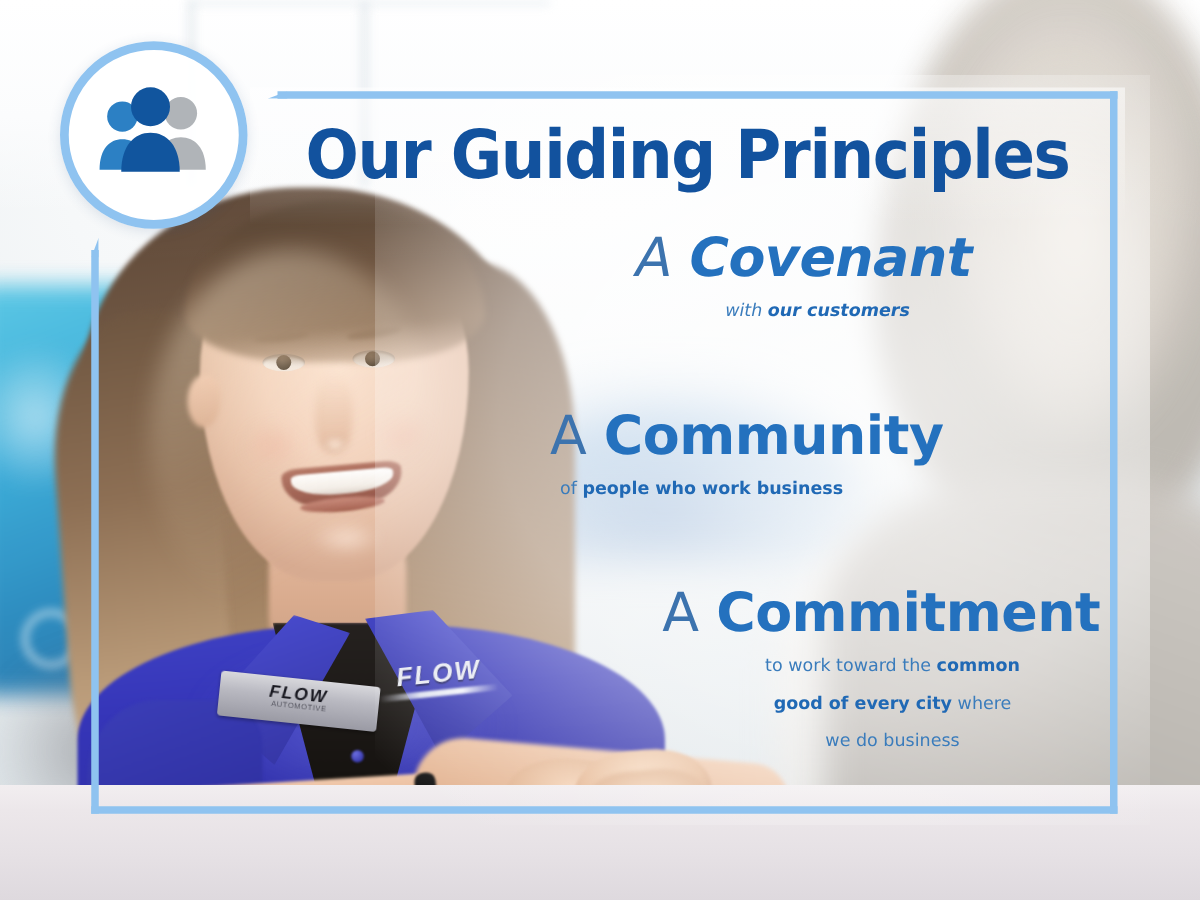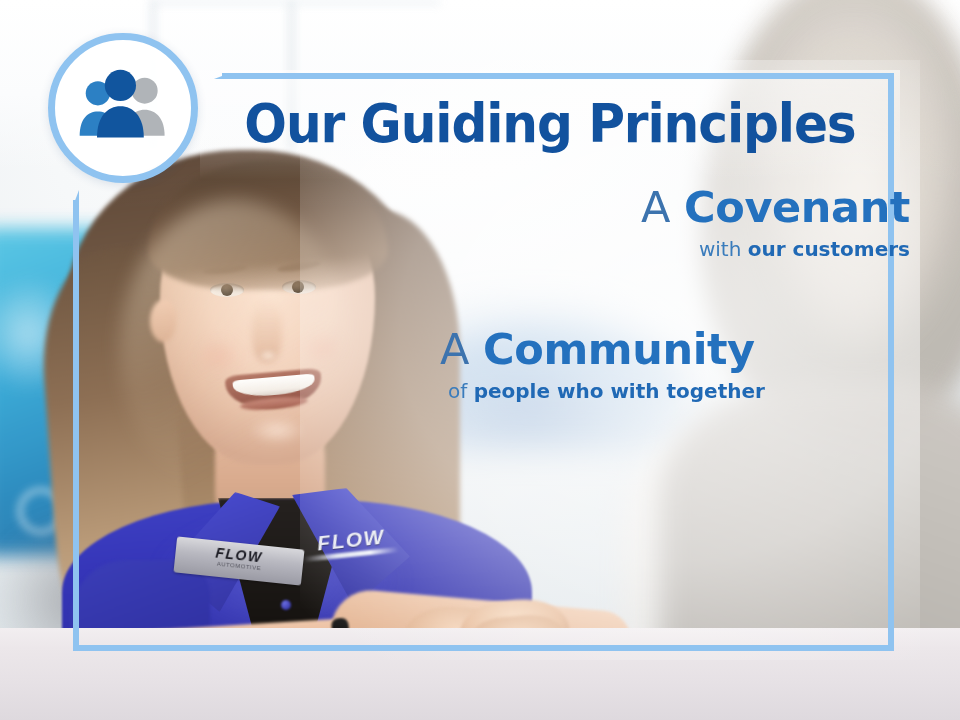--- a/index.html
+++ b/index.html
@@ -501,29 +501,29 @@
     font-size:43px;
     line-height:54px;
     color:#2A71BE;
     white-space:nowrap;
   }
   .p-article{ font-weight:400; color:#3C73AE; letter-spacing:0px; }
   .p-word{ font-weight:700; color:#2471BE; letter-spacing:-.4px; }
 
   .p-sub{
     font-family:"DejaVu Sans", sans-serif;
-    font-size:20px;
+    font-size:14px;
     line-height:30px;
     color:#3A7CBC;
     font-weight:400;
   }
   .p-sub b{ font-weight:700; color:#2069B5; }
 
   
-  .b1{ text-align:right; padding-left:250px; }
+  .b1{ text-align:center; padding-left:250px;font-style:italic; }
   .b1 .p-head{ padding-left:6px; }
   .b1 .p-sub{ padding-left:28px; }
 
   .b2{ text-align:left; padding-left:320px; }
   .b2 .p-sub{ padding-left:8px; }
 
   .b3{ text-align:center; padding-left:380px; }
   .b3 .p-sub{ padding-left:18px; }
 
   .sp1{ height:44px; }
@@ -656,21 +656,32 @@
     </div>
 
     <div class="sp1"></div>
 
     <div class="principle b2">
       <div class="p-head">
         <span class="p-article">A</span>
         <span class="p-word">Community</span>
       </div>
       <div class="p-sub">
-        <div><span>of </span><b>people who with together</b></div>
+        <div><span>of </span><b>people who work business</b></div>
       </div>
     </div>
 
     <div class="sp2"></div>
 
+    <div class="principle b3">
+      <div class="p-head">
+        <span class="p-article">A</span>
+        <span class="p-word">Commitment</span>
+      </div>
+      <div class="p-sub">
+        <div><span>to work toward the </span><b>common</b></div>
+        <div><b>good of every city</b><span> where</span></div>
+        <div>we do business</div>
+      </div>
+    </div>
 
   </div>
 </div>
 
 </body></html>

